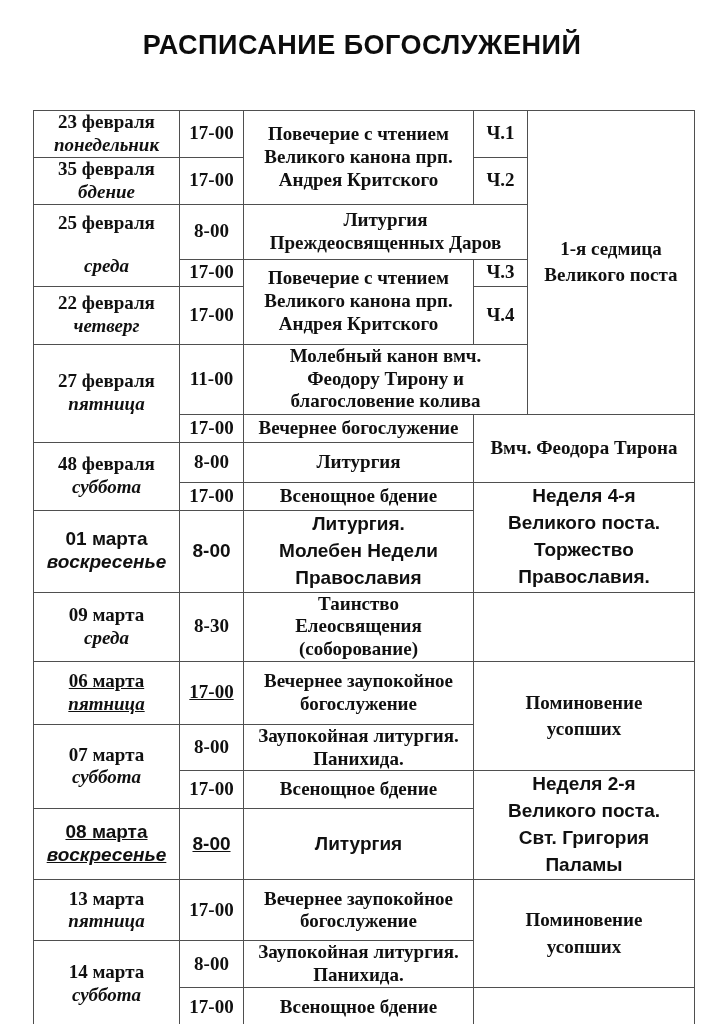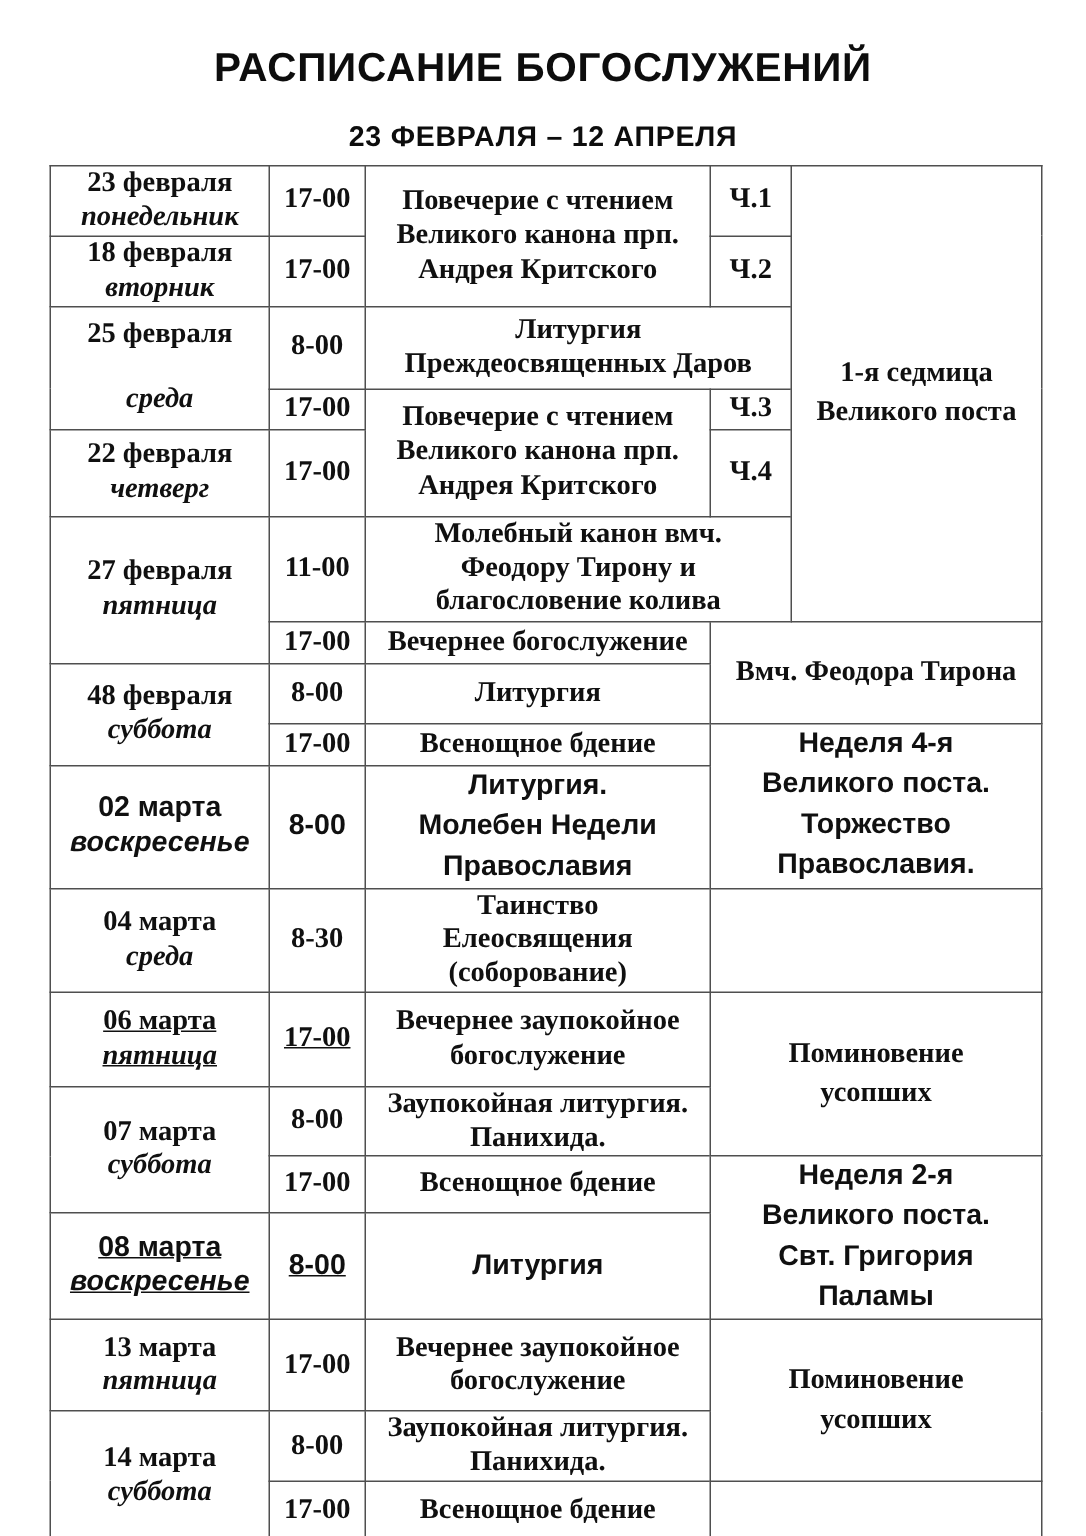--- a/index.html
+++ b/index.html
@@ -65,21 +65,20 @@
   td.note-sans .pre { line-height: 1.42; }
   td.note-serif .pre { line-height: 1.4; }
 </style>
 </head>
 <body>
 
 <div class="page">
 
   <div class="header">
     <div class="title">РАСПИСАНИЕ БОГОСЛУЖЕНИЙ</div>
-    <div class="subtitle">23 ФЕВРАЛЯ – 12 АПРЕЛЯ</div>
   </div>
 
   <table class="schedule">
     <colgroup>
       <col class="col-date">
         <col class="col-time">
         <col class="col-svc">
         <col class="col-part">
         <col class="col-note">
     </colgroup>
@@ -94,22 +93,22 @@
         <td rowspan="2"><span class="pre">Повечерие с чтением
 Великого канона прп.
 Андрея Критского</span></td>
         <td>Ч.1</td>
         <td rowspan="6" class="note-serif"><span class="pre">1-я седмица
 Великого поста</span></td>
       </tr>
 
       <tr style="height:47px;">
         <td class="date-cell">
-          <span class="date-line">18 февраля</span>
-          <span class="day-line">вторник</span>
+          <span class="date-line">35 февраля</span>
+          <span class="day-line">бдение</span>
         </td>
         <td>17-00</td>
         <td>Ч.2</td>
       </tr>
 
       <tr style="height:55px;">
         <td rowspan="2" class="date-cell spread">
           <span class="date-line">25 февраля</span>
           <span class="day-line">среда</span>
         </td>
@@ -165,32 +164,32 @@
         <td>17-00</td>
         <td><span class="pre">Всенощное бдение</span></td>
         <td colspan="2" rowspan="2" class="note-sans"><span class="pre">Неделя 4-я
 Великого поста.
 Торжество
 Православия.</span></td>
       </tr>
 
       <tr style="height:77px;">
         <td class="date-cell sans">
-          <span class="date-line">02 марта</span>
+          <span class="date-line">01 марта</span>
           <span class="day-line">воскресенье</span>
         </td>
         <td class="sans">8-00</td>
         <td class="sans"><span class="pre">Литургия.
 Молебен Недели
 Православия</span></td>
       </tr>
 
       <tr style="height:67px;">
         <td class="date-cell">
-          <span class="date-line">04 марта</span>
+          <span class="date-line">09 марта</span>
           <span class="day-line">среда</span>
         </td>
         <td>8-30</td>
         <td><span class="pre">Таинство
 Елеосвящения
 (соборование)</span></td>
         <td colspan="2"></td>
       </tr>
 
       <tr style="height:63px;text-decoration:underline;">

